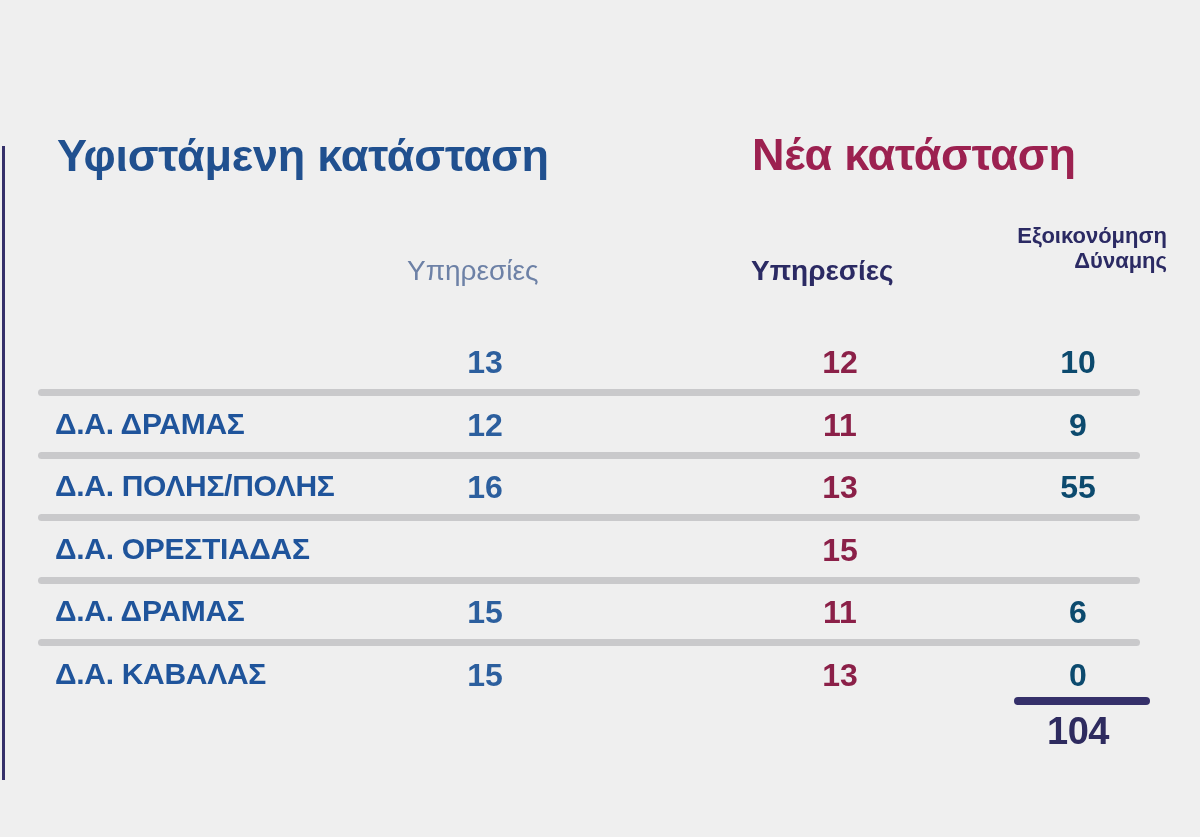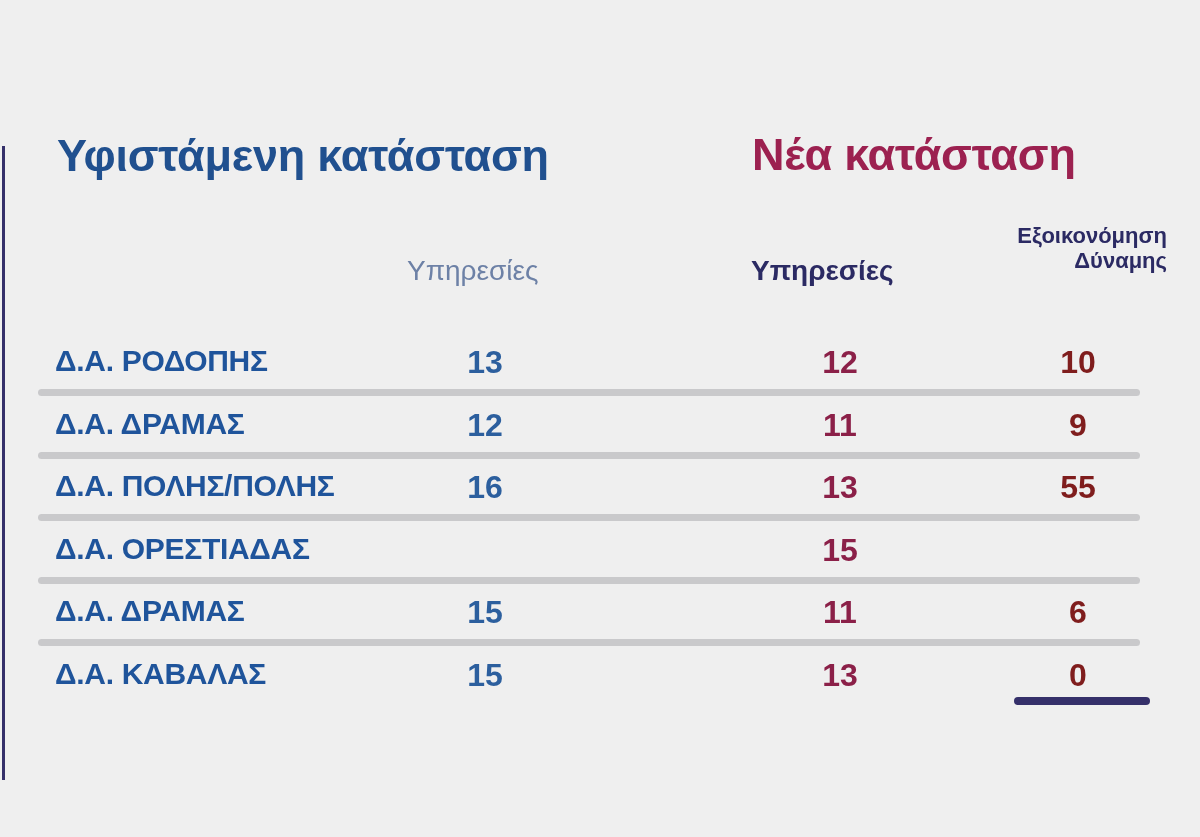--- a/index.html
+++ b/index.html
@@ -121,21 +121,21 @@
     color: #2C5F9E;
   }
   .cell-new {
     left: 760px;
     width: 160px;
     color: #8B2048;
   }
   .cell-savings {
     left: 998px;
     width: 160px;
-    color: #7f1d1d;
+    color: #0c4a6e;
   }
 
   
   .sep {
     position: absolute;
     left: 38px;
     width: 1102px;
     height: 7px;
     border-radius: 4px;
     background: #C9C9CB;
@@ -178,21 +178,20 @@
 
   <div class="colhdr colhdr-new-services">Υπηρεσίες</div>
 
   <div class="colhdr colhdr-savings">
     <span>Εξοικονόμηση</span><br>
     <span>Δύναμης</span>
   </div>
 
   <div class="rows" id="rows-container">
       <div class="row">
-        <div class="row-label">Δ.Α. ΡΟΔΟΠΗΣ</div>
         <div class="cell cell-existing">13</div>
         <div class="cell cell-new">12</div>
         <div class="cell cell-savings">10</div>
         <div class="sep" style="top: 56px;"></div>
       </div>
       <div class="row">
         <div class="row-label">Δ.Α. ΔΡΑΜΑΣ</div>
         <div class="cell cell-existing">12</div>
         <div class="cell cell-new">11</div>
         <div class="cell cell-savings">9</div>
@@ -219,14 +218,15 @@
       </div>
       <div class="row">
         <div class="row-label">Δ.Α. ΚΑΒΑΛΑΣ</div>
         <div class="cell cell-existing">15</div>
         <div class="cell cell-new">13</div>
         <div class="cell cell-savings">0</div>
       </div>
     </div>
 
   <div class="total-rule"></div>
+  <div class="total-value">104</div>
 
 </div>
 
 </body></html>

